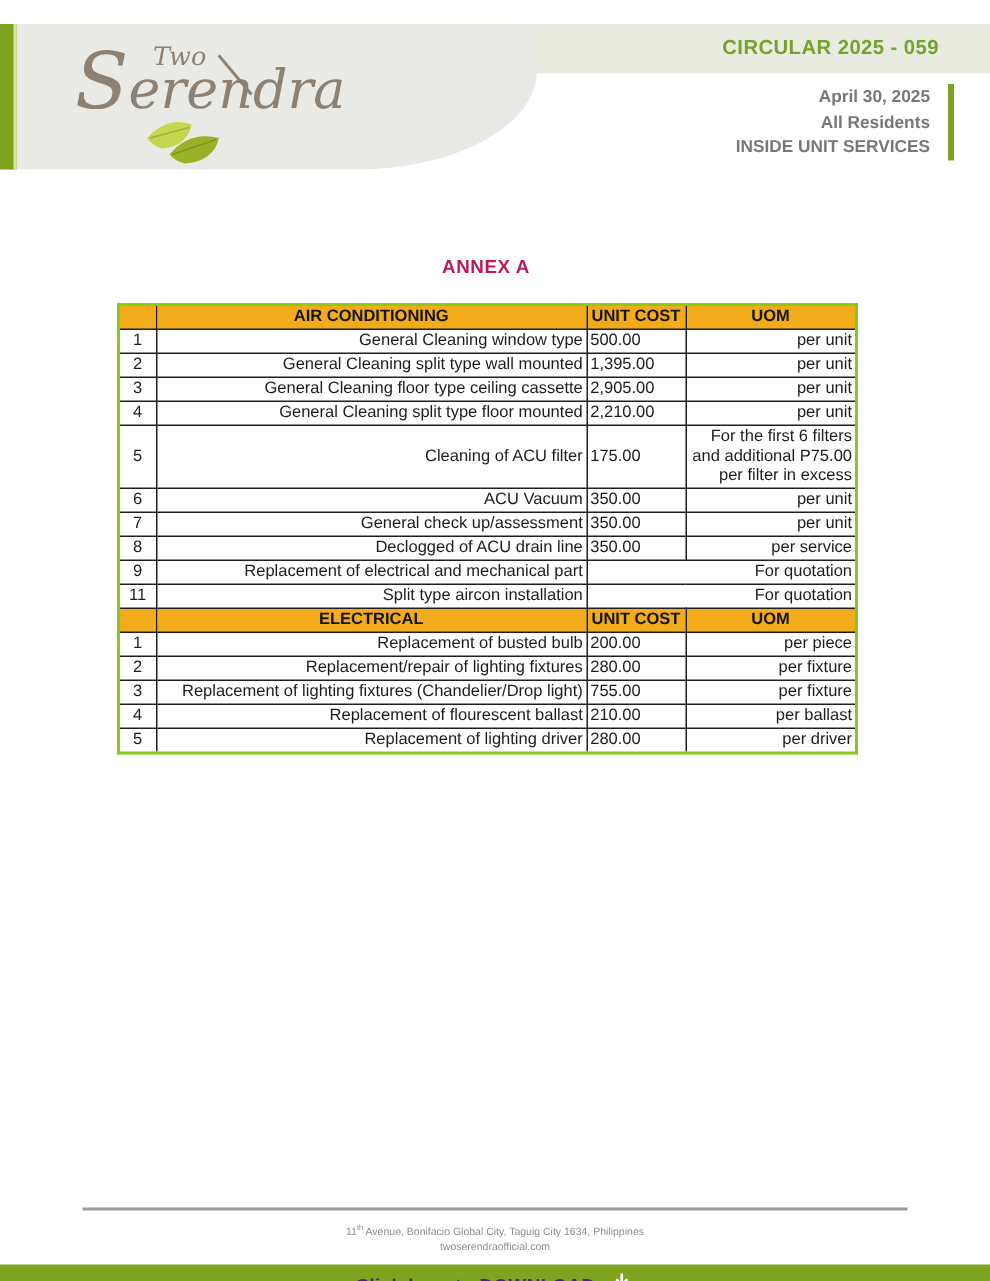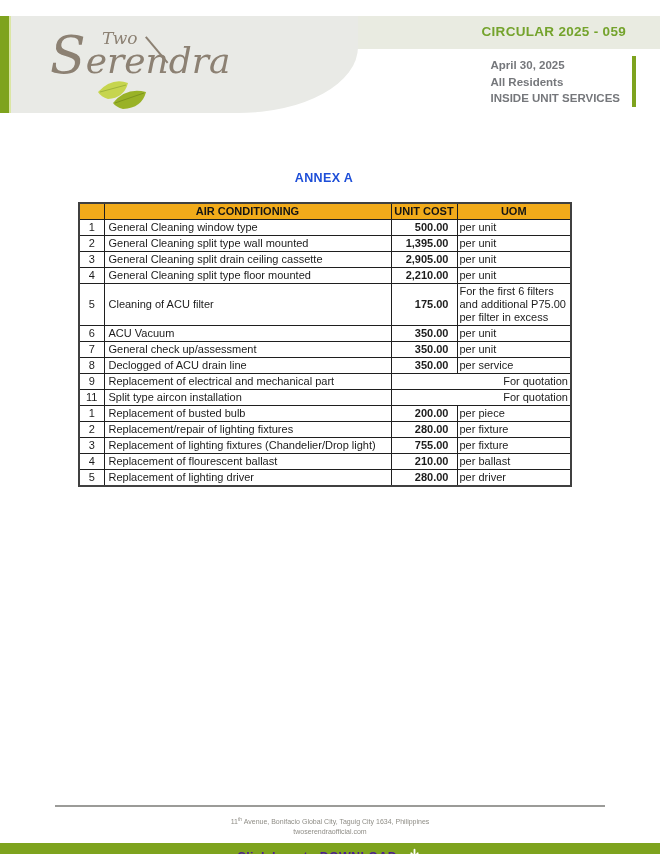--- a/index.html
+++ b/index.html
@@ -21,36 +21,36 @@
   .logo-two{position:absolute;left:62px;top:8px;font-family:"DejaVu Serif",serif;
             font-style:italic;font-size:17px;}
   .logo-flourish{position:absolute;left:106px;top:16px;width:34px;height:1.5px;background:#8c8173;
                  transform:rotate(50deg);transform-origin:left center;}
   .logo-name{display:block;position:absolute;left:10px;top:12px;font-family:"DejaVu Serif",serif;
              font-style:italic;font-size:36px;line-height:46px;}
   .logo-name::first-letter{font-size:52px;}
   .logo-leaf{position:absolute;left:56px;top:56px;}
   .circular-title{position:absolute;top:8px;right:34px;color:var(--circ-green);
                   font-weight:bold;font-size:13.5px;letter-spacing:.3px;z-index:4;}
-  .meta{position:absolute;top:41px;right:40px;text-align:left;color:#75777b;
+  .meta{position:absolute;top:41px;right:40px;text-align:right;color:#75777b;
         font-weight:bold;font-size:11.5px;line-height:16.5px;z-index:4;}
   .meta-bar{position:absolute;top:40px;right:24px;width:4px;height:51px;background:var(--green);z-index:4;}
 
   
   .annex-title{position:absolute;top:155px;left:78px;width:492px;text-align:center;
-               font-weight:bold;font-size:12.5px;color:#1d4ed8;letter-spacing:.4px;}
+               font-weight:bold;font-size:12.5px;color:#be185d;letter-spacing:.4px;}
   .svc-table{position:absolute;top:186px;left:78px;width:492px;border-collapse:collapse;
-             table-layout:fixed;font-size:11px;color:#1c1c1c;border:2px solid #404040;}
+             table-layout:fixed;font-size:11px;color:#1c1c1c;border:2px solid #84cc16;}
   .svc-table td{border:1px solid #1f1f1f;padding:1px 2px;height:13px;line-height:13px;
                 overflow:hidden;vertical-align:middle;}
   .svc-table .head-row td{background:var(--gold);font-weight:bold;text-align:center;color:#141414;}
   .svc-table .num{text-align:center;}
-  .svc-table .desc{text-align:left;padding-left:4px;}
-  .svc-table .cost{text-align:right;font-weight:bold;padding-right:8px;}
-  .svc-table .uom{text-align:left;}
+  .svc-table .desc{text-align:right;padding-left:4px;}
+  .svc-table .cost{font-weight:normal;padding-right:8px;}
+  .svc-table .uom{text-align:right;}
   .svc-table .quote{text-align:right;}
 
   
   .footer-line{position:absolute;left:55px;right:55px;top:789px;height:2px;background:#9b9b98;}
   .footer-address{position:absolute;top:799px;left:0;right:0;text-align:center;font-size:7px;
                   color:#8f8d86;line-height:9.5px;}
   .footer-address sup{font-size:5px;}
   .download-bar{position:absolute;bottom:0;left:0;right:0;height:27px;background:var(--green);
                 display:flex;align-items:center;justify-content:center;gap:9px;color:#4c1d95;
                 font-weight:bold;font-size:12.5px;letter-spacing:.3px;cursor:pointer;}
@@ -108,21 +108,21 @@
           <td class="uom">per unit</td>
         </tr>
         <tr>
           <td class="num">2</td>
           <td class="desc">General Cleaning split type wall mounted</td>
           <td class="cost">1,395.00</td>
           <td class="uom">per unit</td>
         </tr>
         <tr>
           <td class="num">3</td>
-          <td class="desc">General Cleaning split drain ceiling cassette</td>
+          <td class="desc">General Cleaning floor type ceiling cassette</td>
           <td class="cost">2,905.00</td>
           <td class="uom">per unit</td>
         </tr>
         <tr>
           <td class="num">4</td>
           <td class="desc">General Cleaning split type floor mounted</td>
           <td class="cost">2,210.00</td>
           <td class="uom">per unit</td>
         </tr>
         <tr>
@@ -151,20 +151,26 @@
         </tr>
         <tr>
           <td class="num">9</td>
           <td class="desc">Replacement of electrical and mechanical part</td>
           <td class="quote" colspan="2">For quotation</td>
         </tr>
         <tr>
           <td class="num">11</td>
           <td class="desc">Split type aircon installation</td>
           <td class="quote" colspan="2">For quotation</td>
+        </tr>
+        <tr class="head-row">
+          <td></td>
+          <td>ELECTRICAL</td>
+          <td>UNIT COST</td>
+          <td>UOM</td>
         </tr>
         <tr>
           <td class="num">1</td>
           <td class="desc">Replacement of busted bulb</td>
           <td class="cost">200.00</td>
           <td class="uom">per piece</td>
         </tr>
         <tr>
           <td class="num">2</td>
           <td class="desc">Replacement/repair of lighting fixtures</td>

